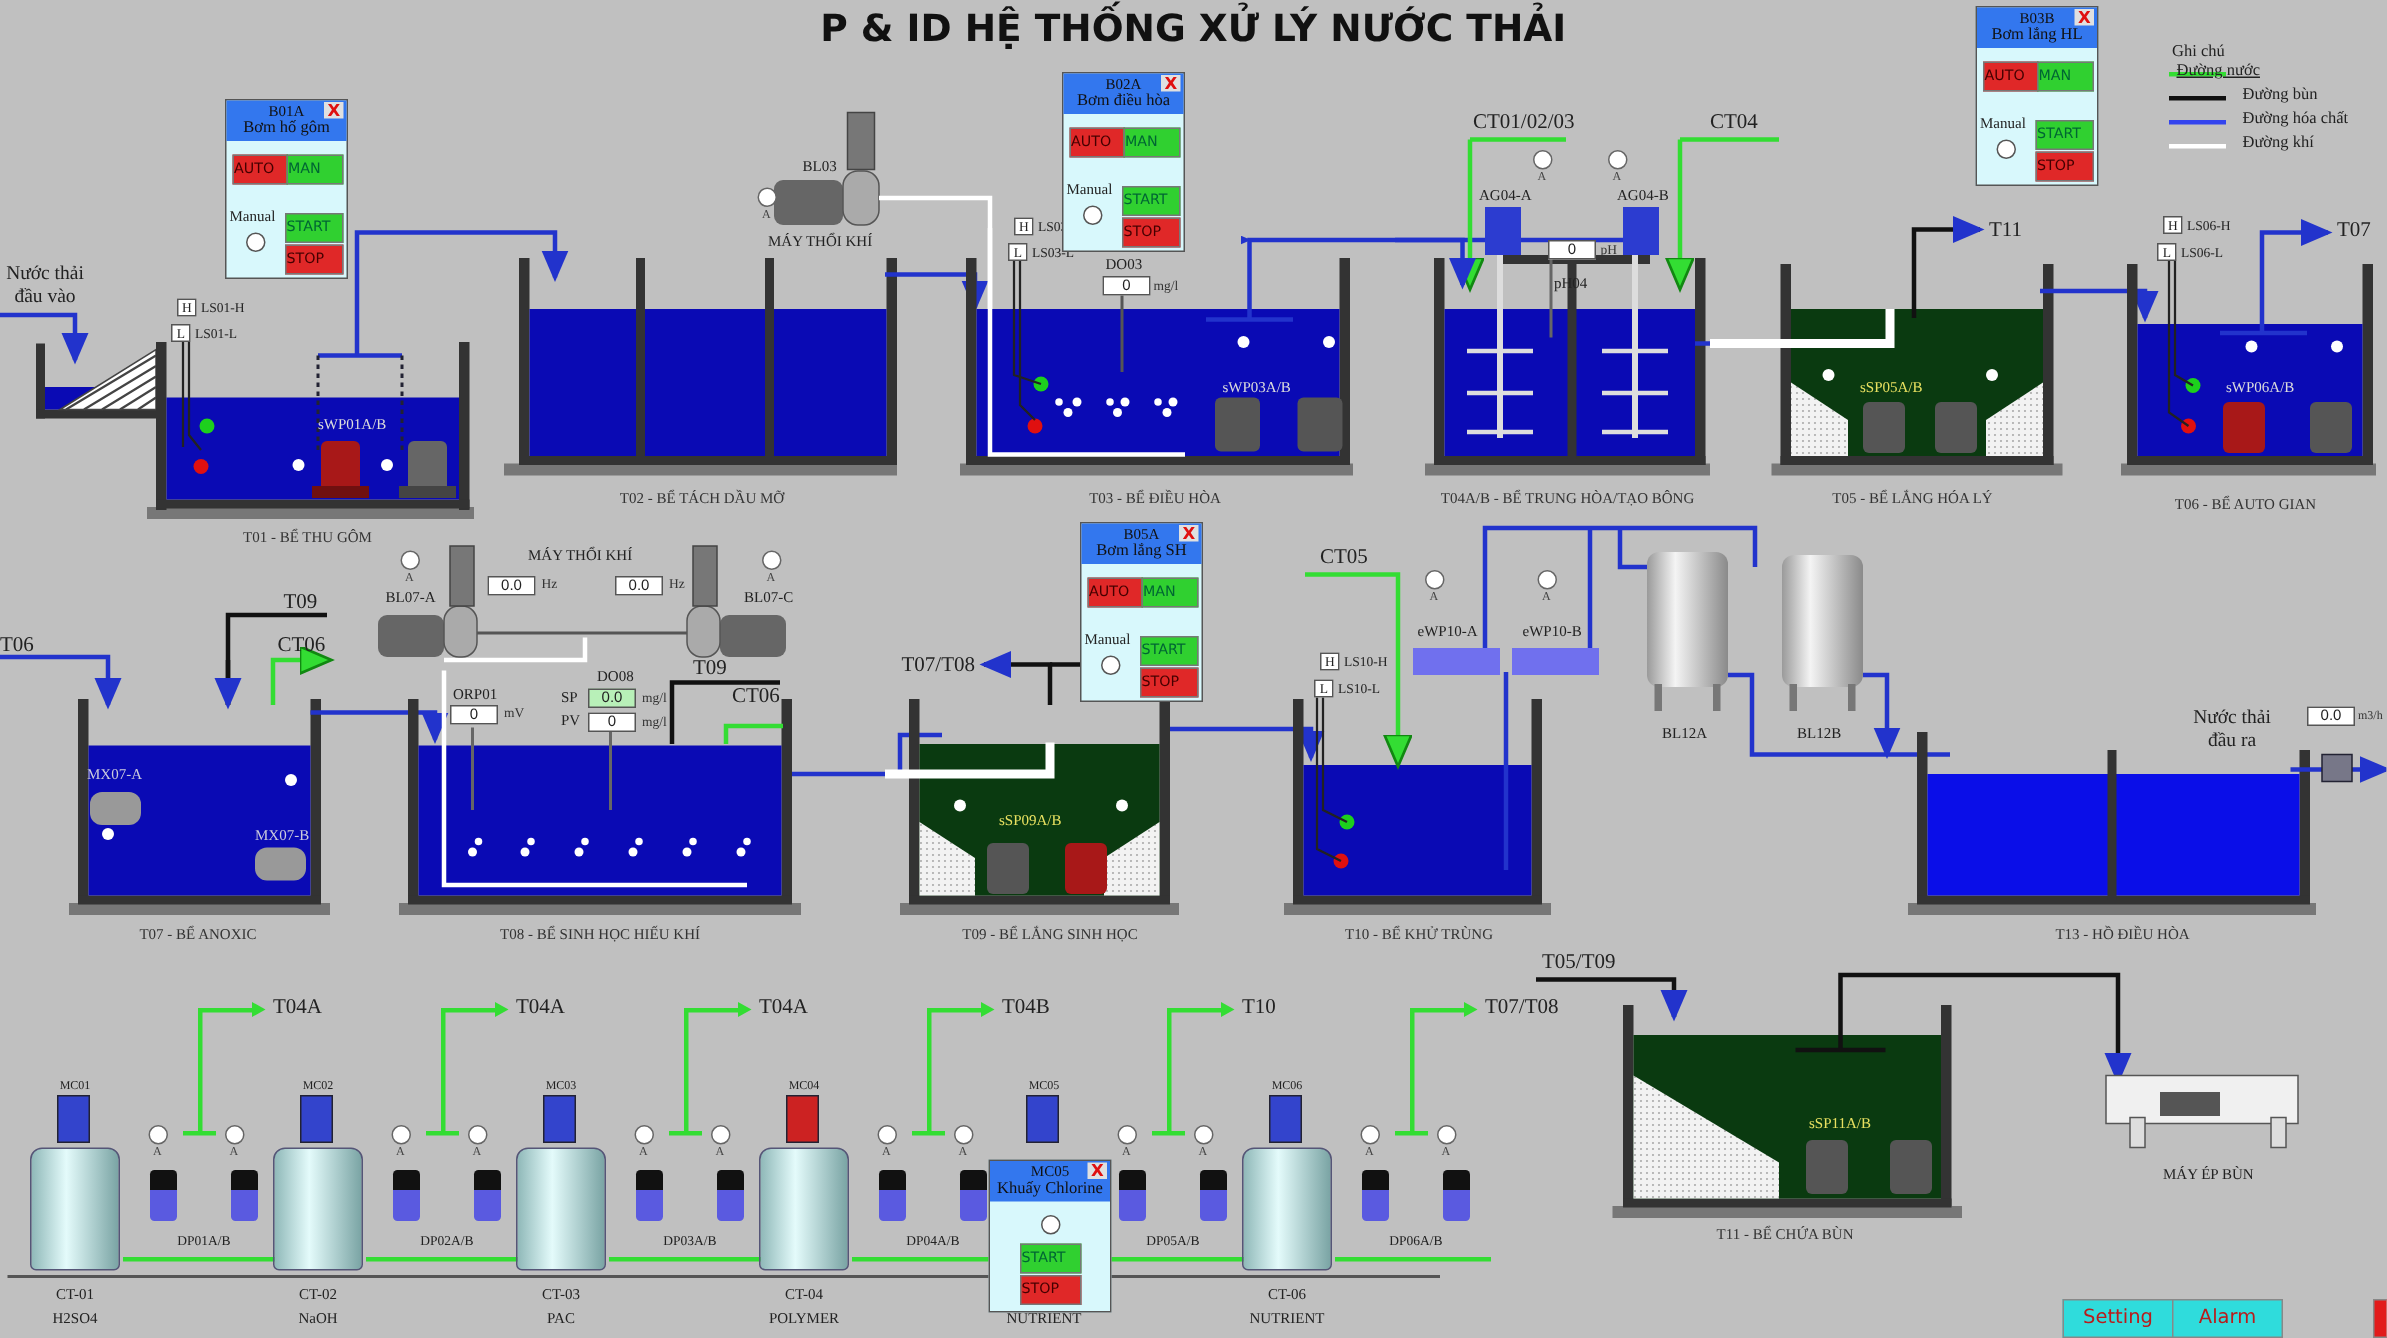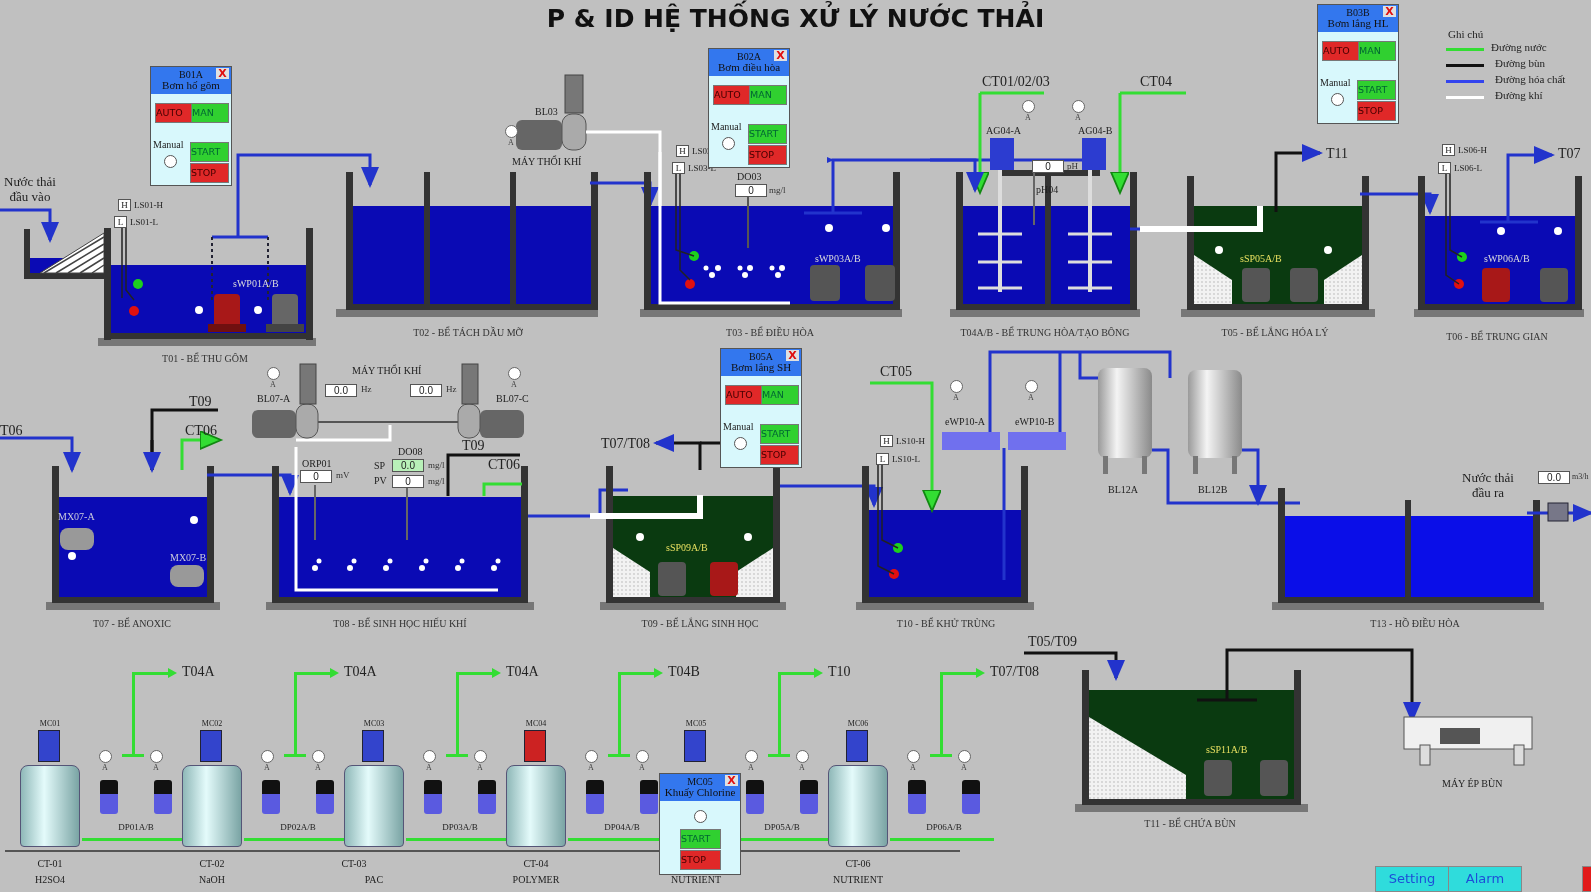--- a/index.html
+++ b/index.html
@@ -26,21 +26,21 @@
   .fp-btn{position:absolute;font-family:"DejaVu Sans",sans-serif;font-size:9.5px;text-align:left;color:#222;border:1px solid #777;}
   .red{background:#e02828;color:#400;}
   .grn{background:#30d030;color:#063;}
   .fp-manual{position:absolute;font-size:10px;}
   .fp-radio{position:absolute;width:11px;height:11px;border-radius:50%;background:#fff;border:1px solid #555;}
   
   .leg{position:absolute;font-size:11px;}
   .leg-line{position:absolute;width:38px;height:3px;}
   
   .navbtn{position:absolute;top:866px;height:24px;font-family:"DejaVu Sans",sans-serif;font-size:13px;text-align:center;line-height:24px;border:1px solid #888;}
-  .cyan{background:#2fdcdc;color:#1d4ed8;}
+  .cyan{background:#2fdcdc;color:#b91c1c;}
   .exit{background:#e21b1b;color:#400;}
 </style>
 </head>
 <body>
 
 <div class="title">P &amp; ID HỆ THỐNG XỬ LÝ NƯỚC THẢI</div>
 
 <svg id="scene" width="1591" height="892">
   <defs>
     <marker id="arB" markerWidth="8" markerHeight="8" refX="6" refY="3" orient="auto">
@@ -386,21 +386,21 @@
       <div class="lbl lbl-big" style="left:506px;top:664px;">T04A</div>
       <div class="abs" style="left:406px;top:838px;width:104px;height:3px;background:#33dd33;"></div>
       <div class="abs" style="left:446px;top:754px;width:22px;height:3px;background:#33dd33;"></div>
       <div class="abs" style="left:424px;top:780px;width:18px;height:34px;background:linear-gradient(#111 0 40%,#5a5ae0 40%);border-radius:3px;"></div>
       <div class="abs" style="left:478px;top:780px;width:18px;height:34px;background:linear-gradient(#111 0 40%,#5a5ae0 40%);border-radius:3px;"></div>
       <div class="ind" style="left:423px;top:750px;"></div>
       <div class="ind-a" style="left:426px;top:763px;">A</div>
       <div class="ind" style="left:474px;top:750px;"></div>
       <div class="ind-a" style="left:477px;top:763px;">A</div>
       <div class="lbl lbl-c" style="left:460px;top:822px;font-size:9px;">DP03A/B</div>
-      <div class="lbl lbl-c" style="left:354px;top:858px;">CT-03</div>
+      <div class="lbl lbl-c" style="left:374px;top:858px;">CT-03</div>
       <div class="lbl lbl-c" style="left:374px;top:874px;">PAC</div>
     </div>
     <div>
       <div class="abs" style="left:506px;top:765px;width:58px;height:80px;border-radius:8px 8px 4px 4px;background:linear-gradient(90deg,#8fb8b8,#e4fbfb 40%,#7aa4a4);border:1px solid #557;"></div>
       <div class="abs" style="left:524px;top:730px;width:20px;height:30px;background:#cc2222;border:1px solid #223;"></div>
       <div class="lbl lbl-c" style="left:536px;top:719px;font-size:8px;">MC04</div>
       <div class="abs" style="left:618px;top:672px;width:3px;height:82px;background:#33dd33;"></div>
       <div class="abs" style="left:618px;top:672px;width:38px;height:3px;background:#33dd33;"></div>
       <div class="abs" style="left:654px;top:668px;width:0;height:0;border-left:9px solid #33dd33;border-top:5px solid transparent;border-bottom:5px solid transparent;"></div>
       <div class="lbl lbl-big" style="left:668px;top:664px;">T04B</div>
@@ -453,21 +453,21 @@
       <div class="lbl lbl-c" style="left:944px;top:822px;font-size:9px;">DP06A/B</div>
       <div class="lbl lbl-c" style="left:858px;top:858px;">CT-06</div>
       <div class="lbl lbl-c" style="left:858px;top:874px;">NUTRIENT</div>
     </div>
   </div>
 
 <div class="leg" style="left:1448px;top:28px;">Ghi chú</div>
 <div id="legend-items">
     <div>
       <div class="leg-line" style="left:1446px;top:48px;background:#33dd33;"></div>
-      <div class="leg" style="left:1491px;top:41px;">Đường nước</div>
+      <div class="leg" style="left:1451px;top:41px;text-decoration:underline;">Đường nước</div>
     </div>
     <div>
       <div class="leg-line" style="left:1446px;top:64px;background:#111111;"></div>
       <div class="leg" style="left:1495px;top:57px;">Đường bùn</div>
     </div>
     <div>
       <div class="leg-line" style="left:1446px;top:80px;background:#3344ee;"></div>
       <div class="leg" style="left:1495px;top:73px;">Đường hóa chất</div>
     </div>
     <div>
@@ -488,38 +488,38 @@
 <div class="lbl lbl-big" style="left:488px;top:457px;">CT06</div>
 <div class="lbl lbl-big" style="left:601px;top:436px;">T07/T08</div>
 <div class="lbl lbl-big" style="left:880px;top:364px;">CT05</div>
 <div class="lbl lbl-big" style="left:1028px;top:634px;">T05/T09</div>
 
 <div class="tlabel" style="left:205px;top:353px;">T01 - BỂ THU GÔM</div>
 <div class="tlabel" style="left:468px;top:327px;">T02 - BỂ TÁCH DẦU MỠ</div>
 <div class="tlabel" style="left:770px;top:327px;">T03 - BỂ ĐIỀU HÒA</div>
 <div class="tlabel" style="left:1045px;top:327px;">T04A/B - BỂ TRUNG HÒA/TẠO BÔNG</div>
 <div class="tlabel" style="left:1275px;top:327px;">T05 - BỂ LẮNG HÓA LÝ</div>
-<div class="tlabel" style="left:1497px;top:331px;">T06 - BỂ TRUNG GIAN</div>
+<div class="tlabel" style="left:1497px;top:331px;">T06 - BỂ AUTO GIAN</div>
 <div class="tlabel" style="left:132px;top:618px;">T07 - BỂ ANOXIC</div>
 <div class="tlabel" style="left:400px;top:618px;">T08 - BỂ SINH HỌC HIẾU KHÍ</div>
 <div class="tlabel" style="left:700px;top:618px;">T09 - BỂ LẮNG SINH HỌC</div>
 <div class="tlabel" style="left:946px;top:618px;">T10 - BỂ KHỬ TRÙNG</div>
 <div class="tlabel" style="left:1190px;top:818px;">T11 - BỂ CHỨA BÙN</div>
 <div class="tlabel" style="left:1415px;top:618px;">T13 - HỒ ĐIỀU HÒA</div>
 
 <div class="lsw" style="left:118px;top:199px;"><b>H</b><span>LS01-H</span></div>
 <div class="lsw" style="left:114px;top:216px;"><b>L</b><span>LS01-L</span></div>
 <div class="lsw" style="left:676px;top:145px;"><b>H</b><span>LS03-H</span></div>
 <div class="lsw" style="left:672px;top:162px;"><b>L</b><span>LS03-L</span></div>
 <div class="lsw" style="left:1442px;top:144px;"><b>H</b><span>LS06-H</span></div>
 <div class="lsw" style="left:1438px;top:162px;"><b>L</b><span>LS06-L</span></div>
 <div class="lsw" style="left:880px;top:435px;"><b>H</b><span>LS10-H</span></div>
 <div class="lsw" style="left:876px;top:453px;"><b>L</b><span>LS10-L</span></div>
 
-<div class="lbl" style="left:233px;top:278px;color:#ddd;text-align:right;">sWP01A/B</div>
+<div class="lbl" style="left:212px;top:278px;color:#ddd;text-align:right;">sWP01A/B</div>
 <div class="lbl" style="left:815px;top:253px;color:#ddd;">sWP03A/B</div>
 <div class="lbl" style="left:1240px;top:253px;color:#e8e060;">sSP05A/B</div>
 <div class="lbl" style="left:1484px;top:253px;color:#ddd;">sWP06A/B</div>
 <div class="lbl" style="left:666px;top:542px;color:#e8e060;">sSP09A/B</div>
 <div class="lbl" style="left:1206px;top:744px;color:#e8e060;">sSP11A/B</div>
 <div class="lbl" style="left:945px;top:416px;">eWP10-A</div>
 <div class="lbl" style="left:1015px;top:416px;">eWP10-B</div>
 
 <div class="lbl" style="left:535px;top:106px;">BL03</div>
 <div class="lbl" style="left:512px;top:156px;">MÁY THỔI KHÍ</div>

